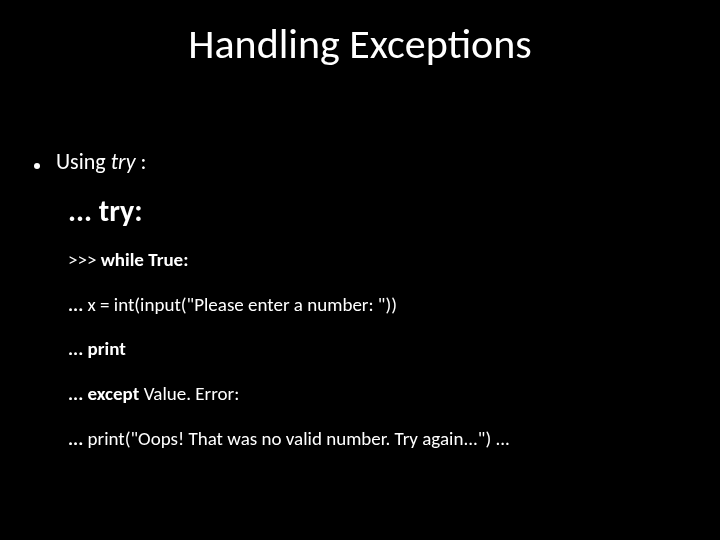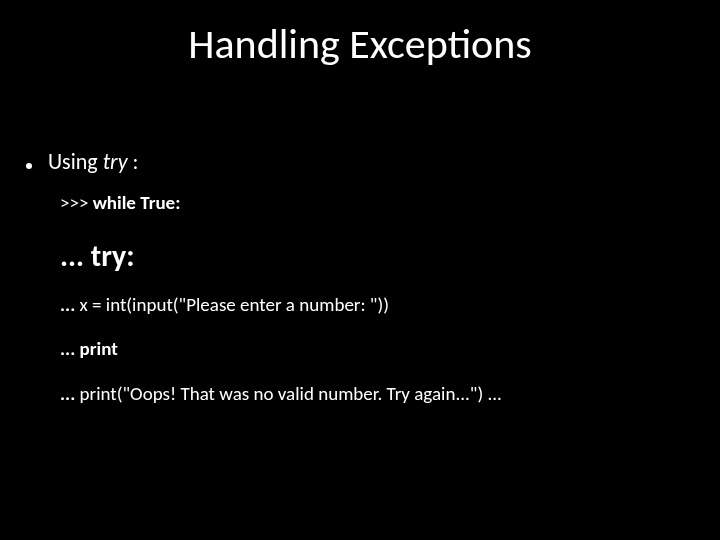--- a/index.html
+++ b/index.html
@@ -24,21 +24,21 @@
     left: 0;
     right: 0;
     text-align: center;
     font-size: 42px;
     font-weight: 400;
     letter-spacing: 0px;
   }
   .body {
     position: absolute;
     top: 148px;
-    left: 20px;
+    left: 28px;
     right: 28px;
   }
   .bullet-row {
     display: flex;
     align-items: baseline;
     font-size: 22px;
     margin-bottom: 16px;
   }
   .bullet-dot {
     width: 6px;
@@ -88,36 +88,39 @@
 
     <div class="bullet-row">
       <div class="bullet-dot"></div>
       <div class="bullet-text">
         <span>Using </span><span class="italic">try</span><span> :</span>
       </div>
     </div>
 
     <div class="code-block">
 
+      <div class="code-line big">
+        <span class="prompt">... </span><span>try:</span>
+      </div>
+
       <div class="code-line">
         <span class="prompt">&gt;&gt;&gt; </span><span class="bold">while True:</span>
-      </div>
-
-      <div class="code-line big">
-        <span class="prompt">... </span><span>try:</span>
       </div>
 
       <div class="code-line">
         <span class="prompt bold">... </span><span>x = int(input("Please enter a number: "))</span>
       </div>
 
       <div class="code-line">
         <span class="prompt bold">... </span><span class="bold">print</span>
       </div>
 
+      <div class="code-line">
+        <span class="prompt bold">... </span><span class="bold">except </span><span>Value. Error:</span>
+      </div>
 
       <div class="code-line">
         <span class="prompt bold">... </span><span>print("Oops! That was no valid number. Try again...") ...</span>
       </div>
 
     </div>
 
   </div>
 
 </div>

